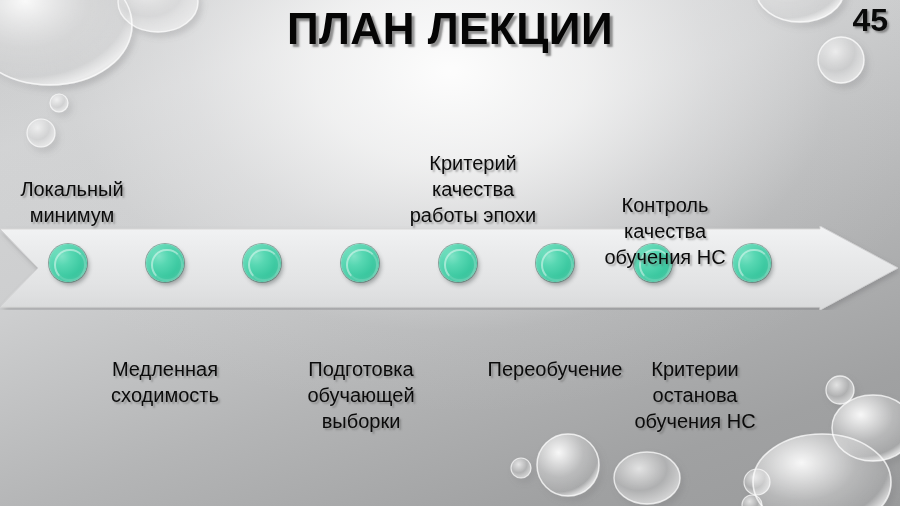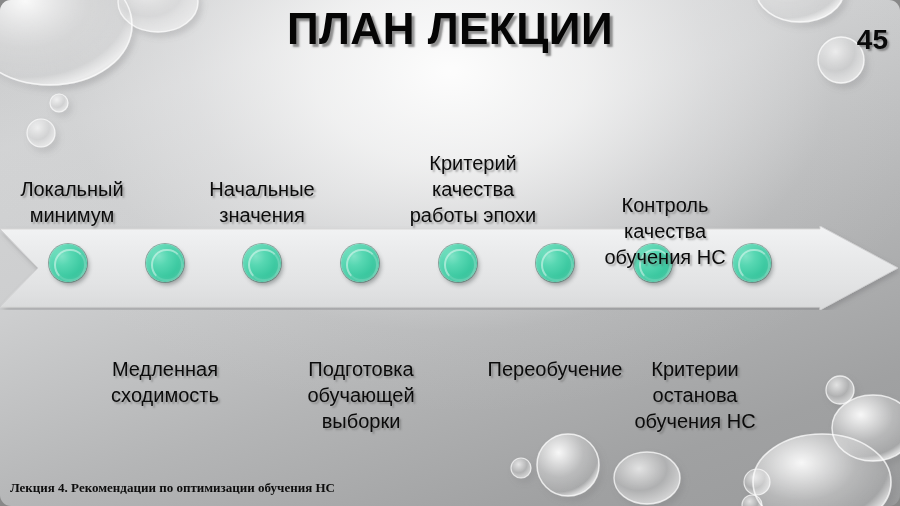--- a/index.html
+++ b/index.html
@@ -14,21 +14,20 @@
     overflow: hidden;
     font-family: "Liberation Sans", sans-serif;
     background:
       radial-gradient(ellipse 620px 420px at 50% 14%,
          rgba(255,255,255,0.95) 0%,
          rgba(252,252,252,0.72) 22%,
          rgba(240,240,241,0.42) 42%,
          rgba(214,215,216,0.10) 62%,
          rgba(180,181,182,0.0) 82%),
       linear-gradient(160deg, #c8c9ca 0%, #d2d3d4 18%, #cdcecf 38%, #b4b5b6 62%, #a0a1a2 84%, #9a9b9c 100%);
-    border-radius: 11px;
   }
 
   
   .bubbles { position:absolute; inset:0; pointer-events:none; }
 
   
   #title {
     position: absolute;
     left: 0; right: 0;
     top: 4px;
@@ -37,25 +36,24 @@
     font-weight: bold;
     letter-spacing: 0.5px;
     color: #050505;
     text-shadow: 3px 3px 2px rgba(60,60,60,0.55);
     white-space: nowrap;
   }
   #page-number {
     position: absolute;
     right: 12px;
     top: 2px;
-    font-size: 28px;
+    font-size: 32px;
     font-weight: bold;
     color: #0a0a0a;
     text-shadow: 2px 2px 2px rgba(70,70,70,0.5);
-    margin-top: 22px;
   }
 
   
   #arrow-wrap {
     position: absolute;
     left: 0;
     top: 226px;
     width: 900px;
     height: 84px;
   }
@@ -187,34 +185,31 @@
   <div class="node" style="left:146px; top:244px;"></div>
   <div class="node" style="left:243px; top:244px;"></div>
   <div class="node" style="left:341px; top:244px;"></div>
   <div class="node" style="left:439px; top:244px;"></div>
   <div class="node" style="left:536px; top:244px;"></div>
   <div class="node" style="left:634px; top:244px;"></div>
   <div class="node" style="left:733px; top:244px;"></div>
 
   <div class="label top" style="left:72px;  top:176px; width:190px;">Локальный
 минимум</div>
-  <div class="label top" style="left:262px; top:176px; width:190px;">Начальные
-значения</div>
   <div class="label top" style="left:473px; top:150px; width:210px;">Критерий
 качества
 работы эпохи</div>
   <div class="label top" style="left:665px; top:150px; width:210px;margin-top:42px;">Контроль
 качества
 обучения НС</div>
 
   <div class="label bottom" style="left:165px; top:312px; width:210px;">Медленная
 сходимость</div>
   <div class="label bottom" style="left:555px; top:312px; width:200px;">Переобучение</div>
   <div class="label bottom" style="left:361px; top:312px; width:200px;">Подготовка
 обучающей
 выборки</div>
   <div class="label bottom" style="left:695px; top:312px; width:200px;">Критерии
 останова
 обучения НС</div>
 
-  <div id="footer">Лекция 4. Рекомендации по оптимизации обучения НС</div>
 
 </div>
 
 </body></html>

